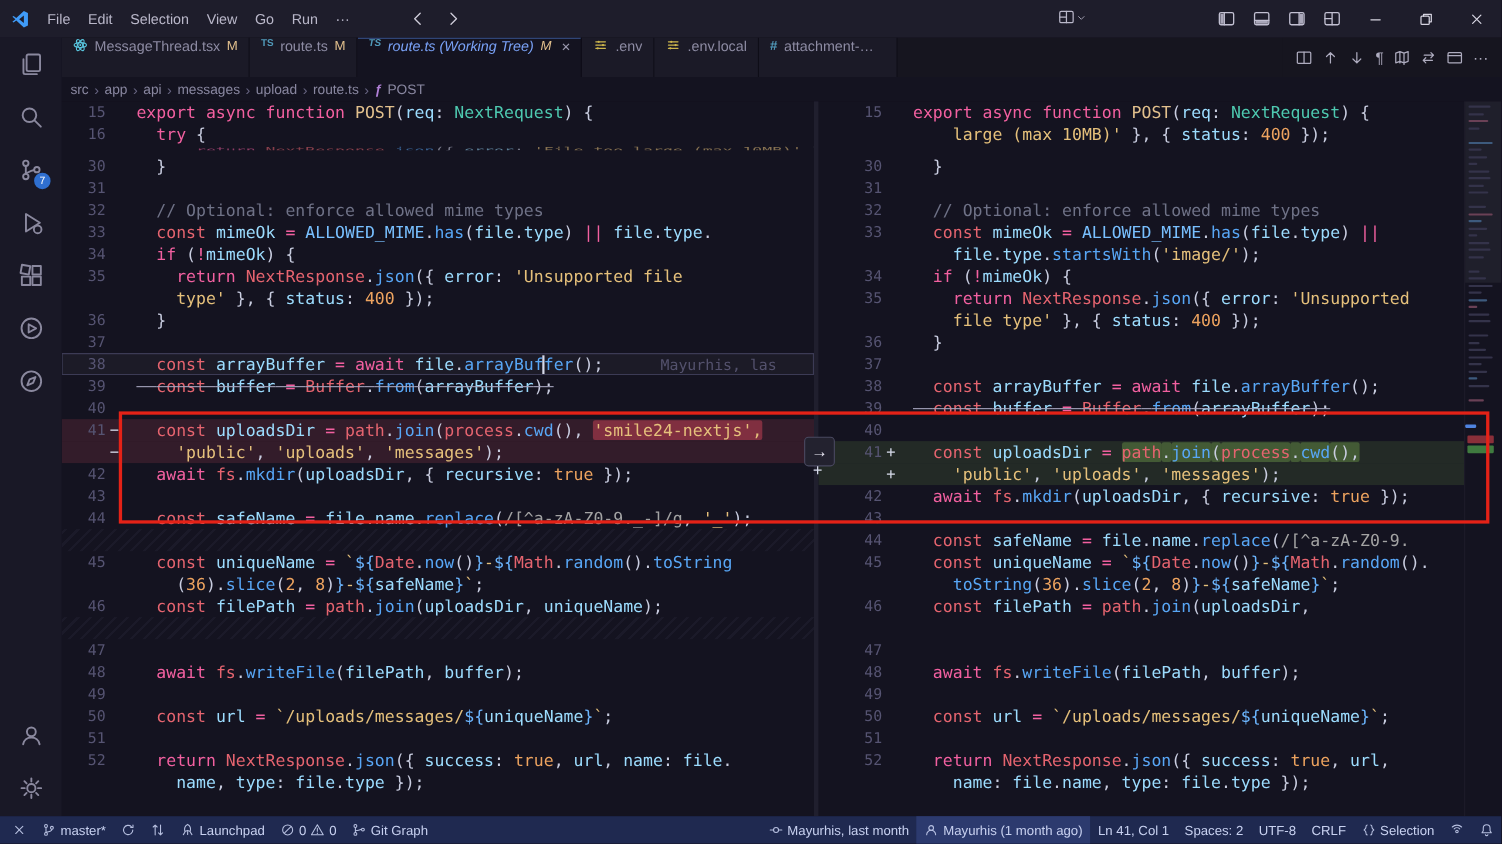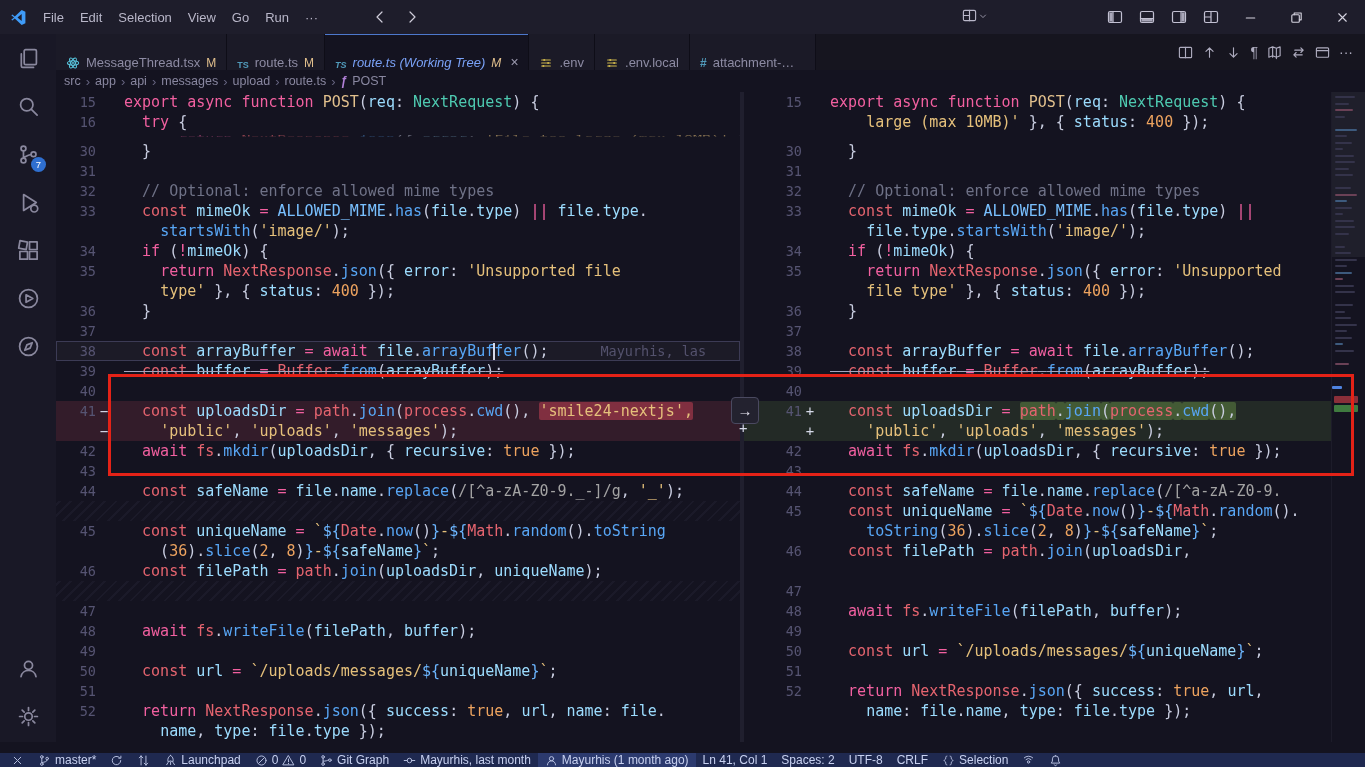--- a/index.html
+++ b/index.html
@@ -18,21 +18,21 @@
        justify-content:center;gap:6px;color:#bab8cc;font-size:12.5px}
   .layoutctl{position:absolute;left:962px;top:8px;display:flex;align-items:center;gap:1px;color:#b9b7c9}
   .tb-right{position:absolute;right:140px;top:0;height:34px;display:flex;align-items:center;gap:4px}
   .tb-btn{width:28px;height:26px;display:flex;align-items:center;justify-content:center;border-radius:5px;color:#c2c0d2}
   .winctl{position:absolute;right:0;top:0;height:34px;display:flex}
   .winbtn{width:46px;height:34px;display:flex;align-items:center;justify-content:center;color:#d5d3e0}
 
   
   .tabbar{position:absolute;left:56px;top:34px;right:0;height:36px;background:#16151f;display:flex;z-index:10}
   .tabs{display:flex;flex:1;min-width:0;overflow:hidden}
-  .tab{display:flex;align-items:flex-end;gap:6px;padding:0 10px;font-size:13px;color:#8d8ba3;
+  .tab{display:flex;align-items:flex-start;gap:6px;padding:0 10px;font-size:13px;color:#8d8ba3;
        background:#1b1a27;border-right:1px solid #0e0d17;white-space:nowrap;flex:none}
   .tab.active{background:#141320;color:#7aa2f7;box-shadow:inset 0 1px 0 #4d78cc;font-style:italic}
   .tab .lbl{max-width:160px;overflow:hidden;text-overflow:ellipsis}
   .tab.trunc .lbl{max-width:92px}
   .fbadge{font-size:12px}
   .bM{color:#e2c08d}.bU{color:#73c991}
   .closex{color:#9b99ae;font-size:14px;margin-left:3px}
   .ticon{font-size:9px;font-weight:bold;color:#519aba}
   .ticon.css{font-size:12px}
   .tabacts{display:flex;align-items:center;gap:9px;padding:0 12px;color:#aeacbf;background:#16151f}
@@ -85,22 +85,22 @@
   .tk-k{color:#f260a0}.tk-e{color:#f260a0}
   .tk-c{color:#e5646f}.tk-o{color:#e5646f}
   .tk-f{color:#58a6f5}.tk-y{color:#e2c08d}
   .tk-v{color:#9cdcfe}.tk-u{color:#79c0ff}
   .tk-t{color:#4ec9b0}.tk-s{color:#e5c07b}
   .tk-n{color:#eda35f}.tk-p{color:#c9cde0}
   .tk-m{color:#6f7287}.tk-r{color:#a3a3a3}
   .tk-d{color:#6cb6ff}
 
   
-  .statusbar{position:absolute;left:0;right:0;bottom:0;height:14px;background:#1f2950;color:#c8d1f0;
-             font-size:12px;display:flex;align-items:center;z-index:45}
+  .statusbar{position:absolute;left:0;right:0;bottom:0;height:25px;background:#1f2950;color:#c8d1f0;
+             font-size:12px;display:flex;align-items:center;justify-content:space-between;z-index:45}
   .sb-left,.sb-right{display:flex;align-items:center;height:100%}
   .sb-left{padding-left:4px}
   .sb-item{display:flex;align-items:center;gap:4px;padding:0 7px;height:100%}
   .sb-item.hl{background:#2c3a6e}
   .sb-item svg{opacity:.9}
 
   
   .annotation{position:absolute;left:108px;top:374px;width:1240px;height:96px;
               border:3px solid #e42217;z-index:60;pointer-events:none}
   .revertbtn{position:absolute;left:731px;top:397px;width:26px;height:25px;background:#23222f;
@@ -437,21 +437,20 @@
 <div class="editor">
   <div class="pane pleft">
       <div id="lrows">
         <div class="row"><div class="gut"><span class="num">15</span><span class="sign"></span></div><div class="code"><span class="tk-k">export async function </span><span class="tk-y">POST</span><span class="tk-p">(</span><span class="tk-v">req</span><span class="tk-p">: </span><span class="tk-t">NextRequest</span><span class="tk-p">) {</span></div></div>
         <div class="row"><div class="gut"><span class="num">16</span><span class="sign"></span></div><div class="code"><span class="tk-p">  </span><span class="tk-k">try</span><span class="tk-p"> {</span></div></div>
         <div class="row squish"><div class="gut"><span class="num"></span><span class="sign"></span></div><div class="code"><span class="tk-p">      </span><span class="tk-k">return </span><span class="tk-o">NextResponse</span><span class="tk-p">.</span><span class="tk-f">json</span><span class="tk-p">({ </span><span class="tk-v">error</span><span class="tk-p">: </span><span class="tk-s">'File too large (max 10MB)' </span><span class="tk-p">}, { </span></div></div>
         <div class="row"><div class="gut"><span class="num">30</span><span class="sign"></span></div><div class="code"><span class="tk-p">  }</span></div></div>
         <div class="row"><div class="gut"><span class="num">31</span><span class="sign"></span></div><div class="code"></div></div>
         <div class="row"><div class="gut"><span class="num">32</span><span class="sign"></span></div><div class="code"><span class="tk-p">  </span><span class="tk-m">// Optional: enforce allowed mime types</span></div></div>
         <div class="row"><div class="gut"><span class="num">33</span><span class="sign"></span></div><div class="code"><span class="tk-p">  </span><span class="tk-c">const </span><span class="tk-v">mimeOk</span><span class="tk-e"> = </span><span class="tk-u">ALLOWED_MIME</span><span class="tk-p">.</span><span class="tk-f">has</span><span class="tk-p">(</span><span class="tk-v">file</span><span class="tk-p">.</span><span class="tk-v">type</span><span class="tk-p">) </span><span class="tk-e">|| </span><span class="tk-v">file</span><span class="tk-p">.</span><span class="tk-v">type</span><span class="tk-p">.</span></div></div>
-        <div class="row"><div class="gut"><span class="num"></span><span class="sign"></span></div><div class="code"><span class="tk-p">    </span><span class="tk-f">startsWith</span><span class="tk-p">(</span><span class="tk-s">'image/'</span><span class="tk-p">);</span></div></div>
         <div class="row"><div class="gut"><span class="num">34</span><span class="sign"></span></div><div class="code"><span class="tk-p">  </span><span class="tk-k">if</span><span class="tk-p"> (</span><span class="tk-e">!</span><span class="tk-v">mimeOk</span><span class="tk-p">) {</span></div></div>
         <div class="row"><div class="gut"><span class="num">35</span><span class="sign"></span></div><div class="code"><span class="tk-p">    </span><span class="tk-k">return </span><span class="tk-o">NextResponse</span><span class="tk-p">.</span><span class="tk-f">json</span><span class="tk-p">({ </span><span class="tk-v">error</span><span class="tk-p">: </span><span class="tk-s">'Unsupported file</span></div></div>
         <div class="row"><div class="gut"><span class="num"></span><span class="sign"></span></div><div class="code"><span class="tk-p">    </span><span class="tk-s">type' </span><span class="tk-p">}, { </span><span class="tk-v">status</span><span class="tk-p">: </span><span class="tk-n">400</span><span class="tk-p"> });</span></div></div>
         <div class="row"><div class="gut"><span class="num">36</span><span class="sign"></span></div><div class="code"><span class="tk-p">  }</span></div></div>
         <div class="row"><div class="gut"><span class="num">37</span><span class="sign"></span></div><div class="code"></div></div>
         <div class="row current"><div class="gut"><span class="num">38</span><span class="sign"></span></div><div class="code"><span class="tk-p">  </span><span class="tk-c">const </span><span class="tk-v">arrayBuffer</span><span class="tk-e"> = </span><span class="tk-k">await </span><span class="tk-v">file</span><span class="tk-p">.</span><span class="tk-f">arrayBuf</span><span class="cursorbar"></span><span class="tk-f">fer</span><span class="tk-p">();</span><span class="ghost">Mayurhis, las</span></div></div>
         <div class="row strike"><div class="gut"><span class="num">39</span><span class="sign"></span></div><div class="code"><span class="tk-p">  </span><span class="tk-c">const </span><span class="tk-v">buffer</span><span class="tk-e"> = </span><span class="tk-o">Buffer</span><span class="tk-p">.</span><span class="tk-f">from</span><span class="tk-p">(</span><span class="tk-v">arrayBuffer</span><span class="tk-p">);</span></div></div>
         <div class="row"><div class="gut"><span class="num">40</span><span class="sign"></span></div><div class="code"></div></div>
         <div class="row removed"><div class="gut"><span class="num">41</span><span class="sign">−</span></div><div class="code"><span class="tk-p">  </span><span class="tk-c">const </span><span class="tk-v">uploadsDir</span><span class="tk-e"> = </span><span class="tk-o">path</span><span class="tk-p">.</span><span class="tk-f">join</span><span class="tk-p">(</span><span class="tk-o">process</span><span class="tk-p">.</span><span class="tk-f">cwd</span><span class="tk-p">(), </span><span class="tk-s ch">'smile24-nextjs',</span></div></div>
         <div class="row removed"><div class="gut"><span class="num"></span><span class="sign">−</span></div><div class="code"><span class="tk-p">    </span><span class="tk-s">'public'</span><span class="tk-p">, </span><span class="tk-s">'uploads'</span><span class="tk-p">, </span><span class="tk-s">'messages'</span><span class="tk-p">);</span></div></div>

